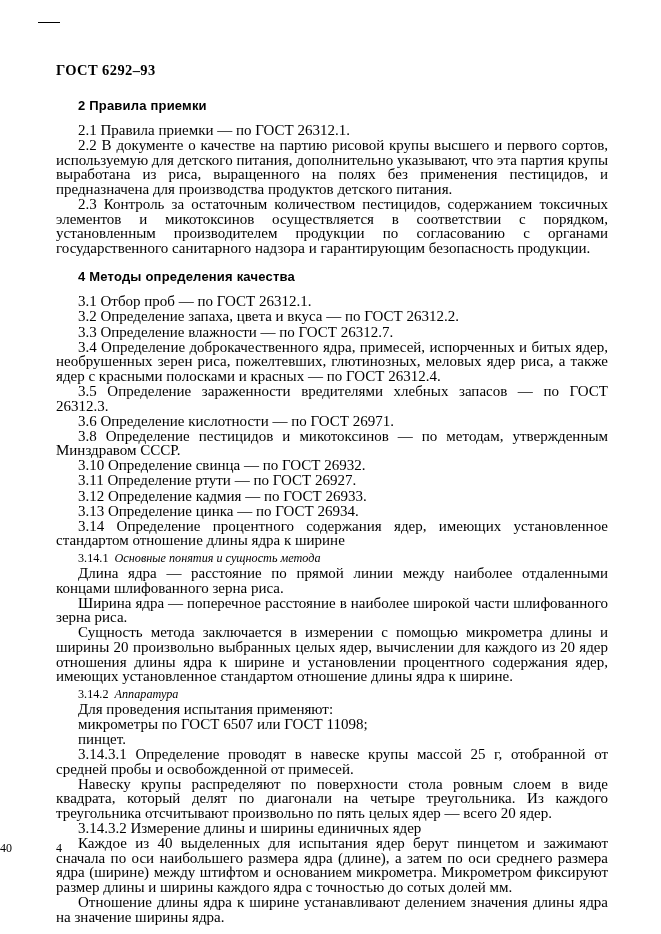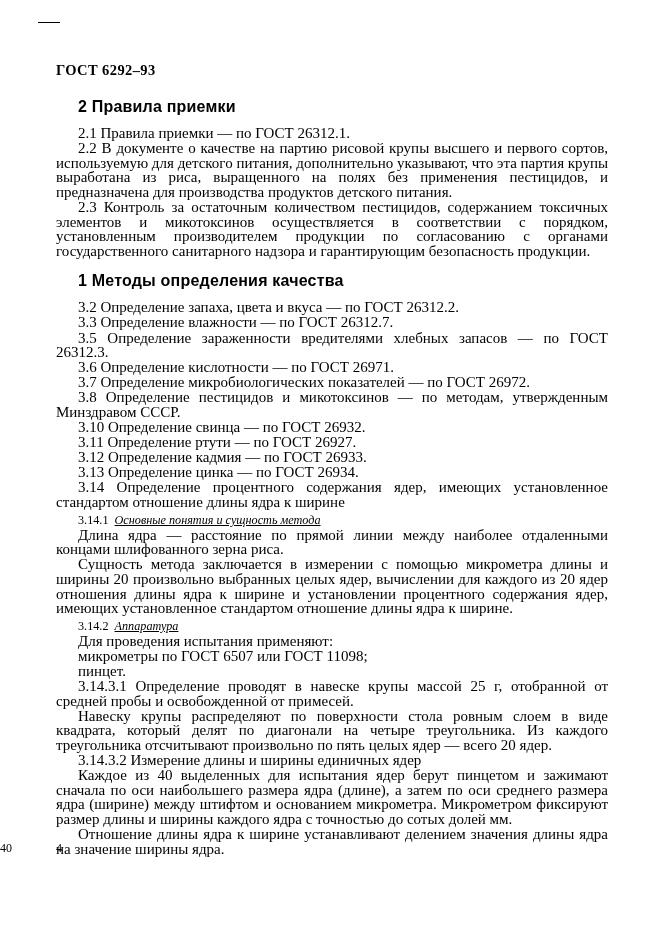--- a/index.html
+++ b/index.html
@@ -40,21 +40,21 @@
     letter-spacing: 0.4px;
   }
   .content {
     position: absolute;
     top: 92px;
     left: 56px;
     width: 552px;
   }
   h2.section-title {
     font-family: "Liberation Sans", sans-serif;
-    font-size: 16px;
+    font-size: 13px;
     font-weight: bold;
     margin: 14px 0 10px 22px;
     letter-spacing: 0.2px;
   }
   h2.section-title.first {
     margin-top: 6px;
   }
   p.para {
     margin: 0 0 0.5px 0;
     font-size: 15px;
@@ -64,21 +64,20 @@
     hyphens: manual;
   }
   p.subhead {
     margin: 3px 0 0.5px 0;
     font-size: 12.2px;
     line-height: 14.6px;
     text-indent: 22px;
   }
   p.subhead .ital {
     font-style: italic;
-    text-decoration: underline;
   }
   .footer-left {
     position: absolute;
     left: 56px;
     bottom: 78px;
     font-size: 12px;
   }
   .footer-center {
     position: absolute;
     left: 0;
@@ -97,38 +96,40 @@
   <div class="doc-header">ГОСТ 6292–93</div>
 
   <div class="content">
 
     <h2 class="section-title first">2  Правила приемки</h2>
 
     <p class="para">2.1  Правила приемки — по ГОСТ 26312.1.</p>
     <p class="para">2.2  В документе о качестве на партию рисовой крупы высшего и первого сортов, используемую для детского питания, дополнительно указывают, что эта партия крупы выработана из риса, выращенного на полях без применения пестицидов, и предназначена для производства продуктов детского питания.</p>
     <p class="para">2.3  Контроль за остаточным количеством пестицидов, содержанием токсичных элементов и микотоксинов осуществляется в соответствии с порядком, установленным производителем продукции по согласованию с органами государственного санитарного надзора и гарантирующим безопасность продукции.</p>
 
-    <h2 class="section-title">1  Методы определения качества</h2>
+    <h2 class="section-title">4  Методы определения качества</h2>
 
+    <p class="para">3.1  Отбор проб — по ГОСТ 26312.1.</p>
     <p class="para">3.2  Определение запаха, цвета и вкуса — по ГОСТ  26312.2.</p>
     <p class="para">3.3  Определение влажности — по ГОСТ  26312.7.</p>
+    <p class="para">3.4  Определение доброкачественного ядра, примесей, испорченных и битых ядер, необрушенных зерен риса, пожелтевших, глютинозных, меловых ядер риса, а также ядер с красными полосками и красных — по ГОСТ  26312.4.</p>
     <p class="para">3.5  Определение зараженности вредителями хлебных запасов — по ГОСТ  26312.3.</p>
     <p class="para">3.6  Определение кислотности — по ГОСТ  26971.</p>
-    <p class="para">3.7  Определение микробиологических показателей — по ГОСТ  26972.</p>
     <p class="para">3.8  Определение  пестицидов  и  микотоксинов — по  методам,  утвержденным  Минздравом СССР.</p>
     <p class="para">3.10  Определение свинца — по ГОСТ  26932.</p>
     <p class="para">3.11  Определение ртути — по ГОСТ  26927.</p>
     <p class="para">3.12  Определение кадмия — по ГОСТ  26933.</p>
     <p class="para">3.13  Определение цинка — по ГОСТ  26934.</p>
     <p class="para">3.14  Определение процентного содержания ядер, имеющих установленное стандартом отношение длины ядра к ширине</p>
 
     <p class="subhead">
       <span>3.14.1</span><span>&nbsp;&nbsp;</span><span class="ital">Основные понятия и сущность метода</span>
     </p>
     <p class="para">Длина ядра — расстояние по прямой линии между наиболее отдаленными концами шлифованного зерна риса.</p>
+    <p class="para">Ширина ядра — поперечное расстояние в наиболее широкой части шлифованного зерна риса.</p>
     <p class="para">Сущность метода заключается в измерении с помощью микрометра длины и ширины 20 произвольно выбранных целых ядер, вычислении для каждого из 20 ядер отношения длины ядра к ширине и установлении процентного содержания ядер, имеющих установленное стандартом отношение длины ядра к ширине.</p>
 
     <p class="subhead">
       <span>3.14.2</span><span>&nbsp;&nbsp;</span><span class="ital">Аппаратура</span>
     </p>
     <p class="para">Для проведения испытания применяют:</p>
     <p class="para">микрометры по ГОСТ  6507 или ГОСТ  11098;</p>
     <p class="para">пинцет.</p>
 
     <p class="para">3.14.3.1  Определение проводят в навеске крупы массой 25  г, отобранной от средней пробы и освобожденной от примесей.</p>

